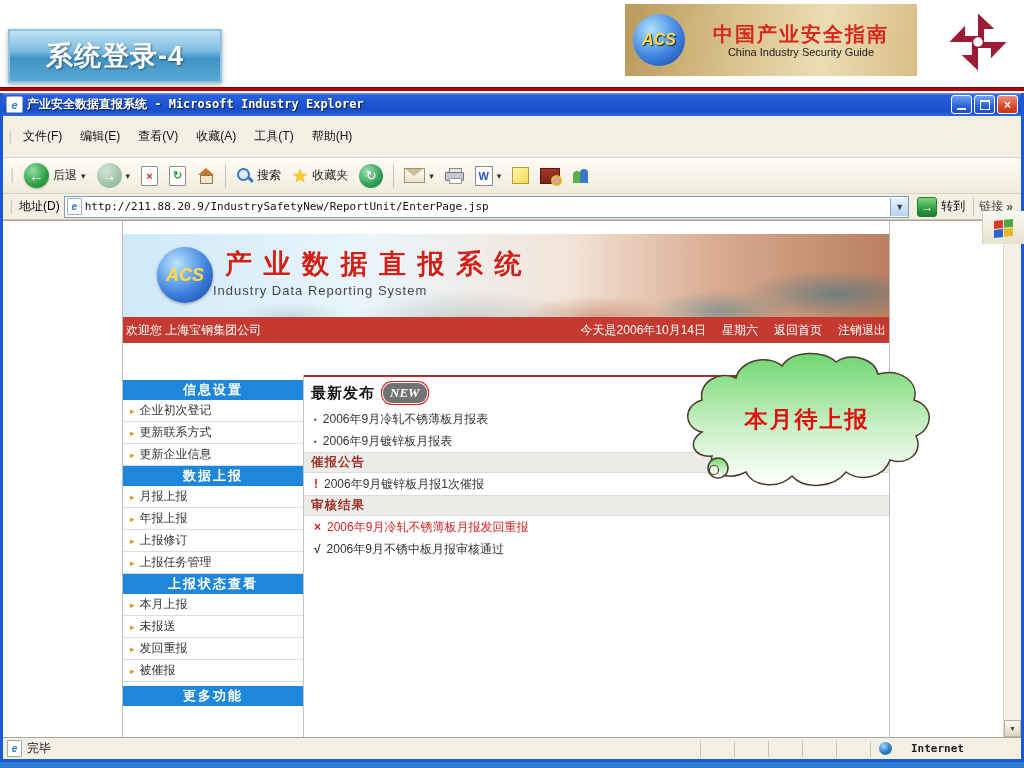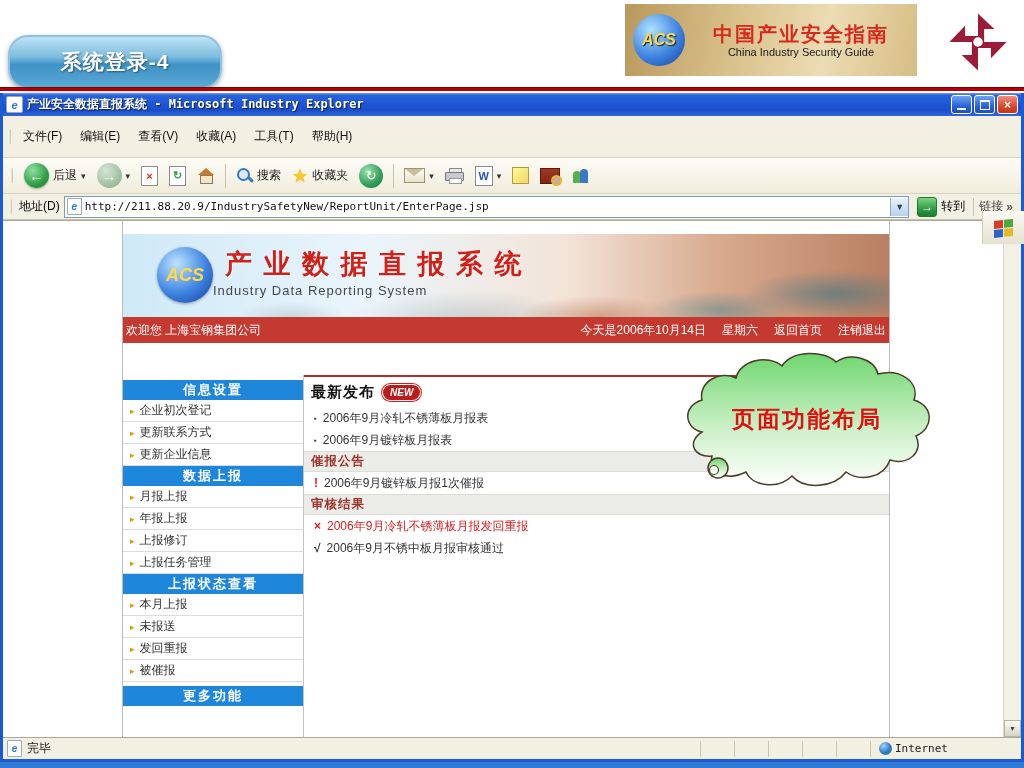--- a/index.html
+++ b/index.html
@@ -1,23 +1,23 @@
 <!DOCTYPE html>
 <html><head>
 <meta charset="utf-8">
 <style>
   html,body{margin:0;padding:0;background:#888;}
   .stage{position:relative;width:1024px;height:768px;background:#fff;overflow:hidden;
          font-family:"Liberation Sans",sans-serif;}
 
   
-  .badge{position:absolute;left:8px;top:35px;width:210px;height:50px;border-radius:20px;
+  .badge{position:absolute;left:8px;top:29px;width:210px;height:50px;border-radius:0;
     background:linear-gradient(180deg,#bfe3f4 0%,#7cbcdf 40%,#3f93c7 55%,#5aa8d4 100%);
     border:2px solid #8fc3de;box-shadow:0 2px 5px rgba(0,0,0,.3);
-    display:flex;align-items:center;justify-content:center;color:#fff;font-size:21px;
+    display:flex;align-items:center;justify-content:center;color:#fff;font-size:27px;
     font-weight:bold;letter-spacing:1px;text-shadow:1px 1px 2px rgba(0,0,0,.45);}
   .redline{position:absolute;left:0;top:87px;width:1024px;height:3px;background:#b40000;border-top:1px solid #7c0000;}
   .acs-banner{position:absolute;left:625px;top:4px;width:292px;height:72px;box-sizing:border-box;
     background:linear-gradient(100deg,#b9995c,#d9c18b 38%,#ecdcb4 68%,#d7bd85);
     display:flex;align-items:center;padding:0 8px;}
   .acs-globe{width:52px;height:52px;border-radius:50%;flex:0 0 52px;
     background:radial-gradient(circle at 35% 30%,#aee2ff,#3f84e0 55%,#15409c);
     display:flex;align-items:center;justify-content:center;color:#ffd84a;font-weight:bold;
     font-style:italic;font-size:16px;text-shadow:1px 1px 1px #123;}
   .acs-text{margin-left:8px;flex:1;text-align:center;}
@@ -136,43 +136,43 @@
   .sidebar{width:181px;flex:0 0 181px;box-sizing:border-box;border-right:1px solid #c4c4c4;padding-top:5px;}
   .sb-header{height:20px;background:#1e87dc;color:#fff;font-size:13px;font-weight:bold;letter-spacing:2px;
     display:flex;align-items:center;justify-content:center;}
   .sb-item{height:21px;display:flex;align-items:center;border-bottom:1px solid #dcdcdc;font-size:12px;
     color:#333;padding-left:7px;gap:5px;cursor:pointer;}
   .sb-bullet{color:#e89010;font-size:9px;}
   .sb-gap{height:4px;}
   .main{flex:1;border-top:2px solid #b03030;}
   .main-title-row{display:flex;align-items:center;gap:8px;padding:6px 4px 5px 7px;}
   .main-title{font-size:15px;font-weight:bold;color:#151515;letter-spacing:1px;text-align:center;}
-  .new-badge{background:#b91c1c;color:#fff;font-size:10px;font-weight:bold;font-style:italic;
-    padding:2px 7px;border-radius:9px;box-shadow:0 0 0 1px #fff,0 0 0 2px #e01818;}
+  .new-badge{background:#737373;color:#fff;font-size:13px;font-weight:bold;font-style:italic;
+    padding:2px 7px;border-radius:9px;box-shadow:0 0 0 1px #fff,0 0 0 2px #e01818;font-family:Liberation Serif, serif;}
   .section-bar{height:19px;background:#ebebe7;border-top:1px solid #dcdcd6;border-bottom:1px solid #dcdcd6;
     display:flex;align-items:center;padding-left:7px;font-size:12.5px;font-weight:bold;color:#9e342c;letter-spacing:1px;}
   .section-item{min-height:22px;display:flex;align-items:center;font-size:12px;color:#333;
     padding-left:10px;gap:6px;cursor:pointer;}
   .section-item.red{color:#d42020;}
   .si-bullet{flex:0 0 auto;}
   .si-square{font-size:8px;color:#444;}
   .si-exclaim{color:#e02020;font-weight:bold;}
   .si-cross{color:#d42020;font-weight:bold;}
   .si-check{color:#333;font-weight:bold;}
 
   .cloud{position:absolute;left:672px;top:348px;width:268px;height:148px;z-index:8;}
   .cloud-text{position:absolute;left:30px;top:56px;width:210px;text-align:center;color:#e01010;
     font-size:23px;font-weight:bold;letter-spacing:2px;}
 
   .statusbar{flex:0 0 21px;background:#f2efe3;border-top:1px solid #aca899;display:flex;align-items:center;
     font-size:12px;color:#222;padding:0 4px;gap:5px;}
   .status-panes{margin-left:auto;display:flex;align-items:center;height:16px;}
   .pane{width:33px;height:16px;border-left:1px solid #c8c4b0;}
-  .pane-inet{display:flex;align-items:center;gap:3px;border-left:1px solid #c8c4b0;height:16px;
-    padding:0 8px;width:130px;font-family:"DejaVu Sans Mono",monospace;font-size:11px;}
+  .pane-inet{display:flex;align-items:center;gap:19px;border-left:1px solid #c8c4b0;height:16px;
+    padding:0 8px;width:130px;font-family:"DejaVu Sans Mono",monospace;font-size:11px;font-weight:bold;}
   .globe-icon{width:13px;height:13px;border-radius:50%;
     background:radial-gradient(circle at 35% 30%,#9fd4ff,#2f78c8 55%,#1a9040);}
   .bottomstrip{position:absolute;left:0;bottom:0;width:1024px;height:6px;background:#2e7ad5;}
 </style>
 </head>
 <body>
 
 <div class="stage">
 
   <div class="badge">系统登录-4</div>
@@ -463,18 +463,18 @@
       </defs>
       <path fill="url(#cg)" stroke="#4a3c28" stroke-width="1.5" d="M30,84
         C12,80 10,58 30,52 C26,34 48,22 64,30 C68,12 96,6 110,18
         C120,2 152,2 164,14 C178,4 202,10 206,26 C228,20 248,34 242,52
         C262,58 262,80 244,88 C252,104 236,118 218,112 C212,130 188,134 174,124
         C162,140 132,142 120,128 C106,142 80,138 74,124 C54,134 36,124 40,108
         C22,110 14,94 30,84 Z"></path>
       <circle cx="46" cy="120" r="10" fill="url(#cg)" stroke="#4a3c28" stroke-width="1.5"></circle>
       <circle cx="42" cy="122" r="4.5" fill="#f4fff2" stroke="#4a3c28" stroke-width="1.2"></circle>
     </svg>
-    <div class="cloud-text">页面功能布局</div>
+    <div class="cloud-text">本月待上报</div>
   </div>
 
   <div class="bottomstrip"></div>
 
 </div>
 
 </body></html>

